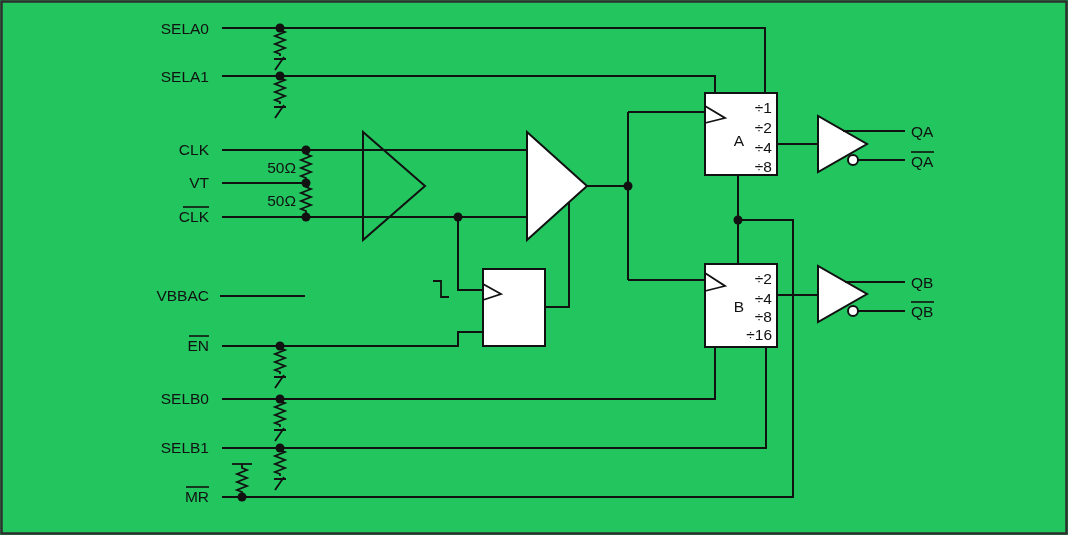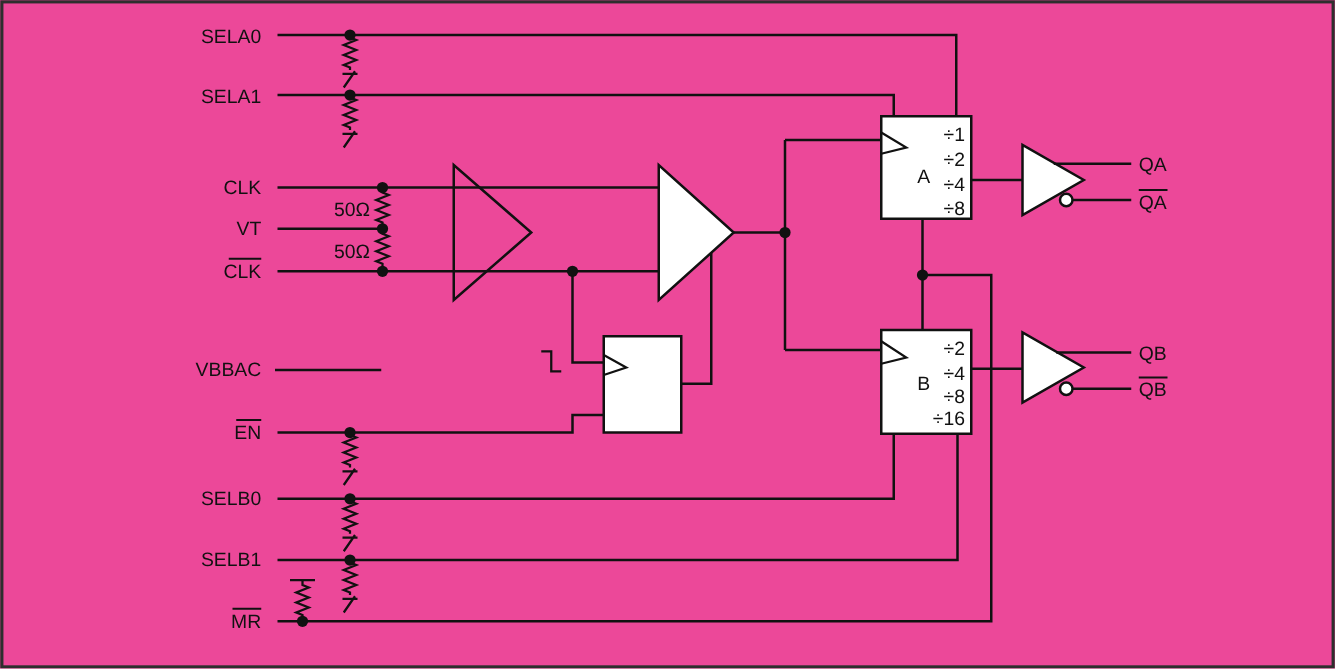--- a/index.html
+++ b/index.html
@@ -1,20 +1,20 @@
 <!DOCTYPE html>
 <html><head>
 <meta charset="utf-8">
 <style>
   html, body { margin: 0; padding: 0; background: #ffffff; }
   .schematic-wrap {
     position: relative;
     width: 1068px;
     height: 535px;
-    background: #ec4899;
+    background: #22c55e;
     font-family: "Liberation Sans", sans-serif;
   }
   svg { display: block; }
   text {
     font-family: "Liberation Sans", sans-serif;
     font-size: 15.5px;
     fill: #111111;
   }
   .wire  { stroke: #111111; stroke-width: 2;   fill: none; }
   .shape { stroke: #111111; stroke-width: 2;   fill: #ffffff; }

